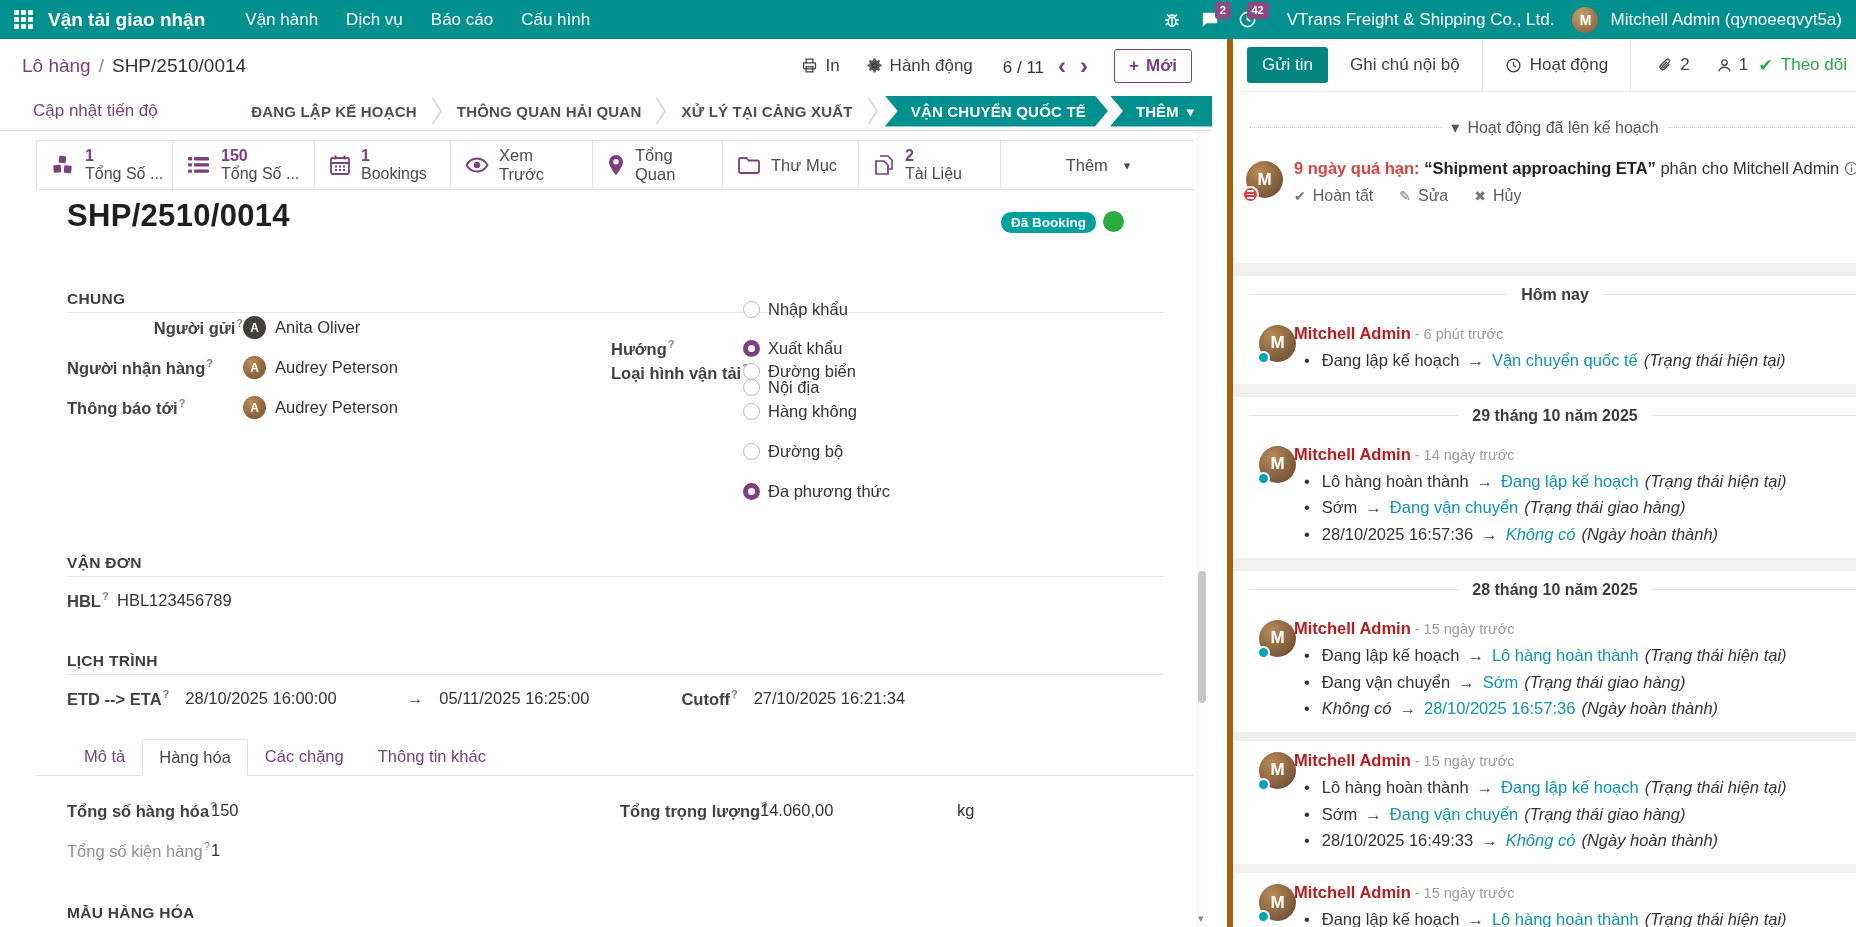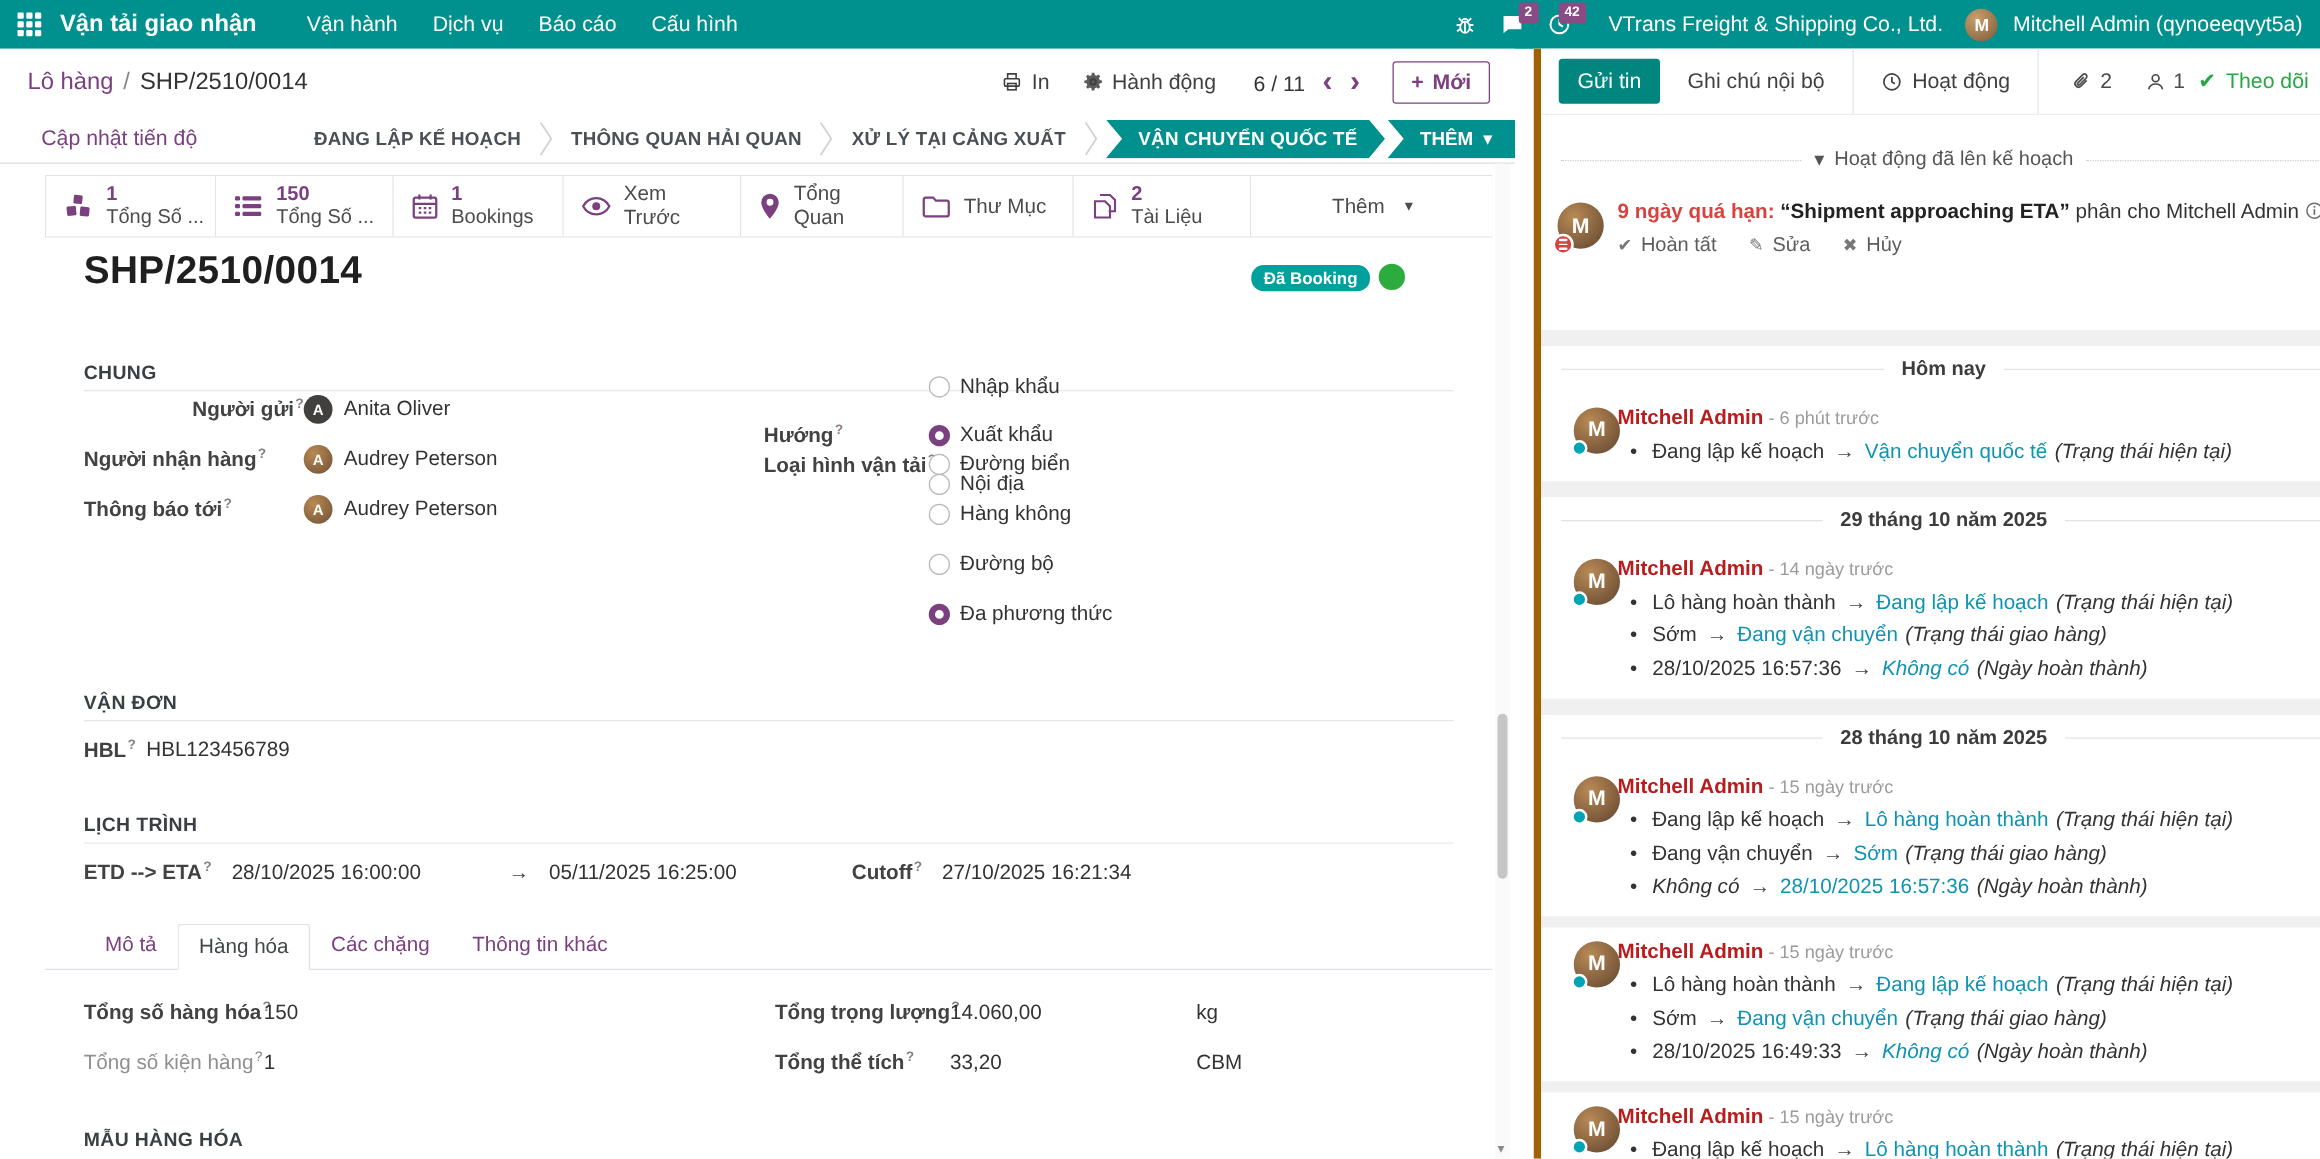--- a/index.html
+++ b/index.html
@@ -436,25 +436,20 @@
         <span class="fvalue">150</span>
       </div>
       <div class="frow" style="left:31px; top:700px;">
         <span class="flabel has-help" style="width:144px; color:#8f8f8f; font-weight:400;">Tổng số kiện hàng<sup>?</sup></span>
         <span class="fvalue">1</span>
       </div>
       <div class="frow" style="left:584px; top:660px; width:560px;">
         <span class="flabel has-help" style="width:140px;">Tổng trọng lượng<sup>?</sup></span>
         <span class="fvalue">14.060,00</span>
         <span class="fvalue" style="position:absolute; left:337px;">kg</span>
-      </div>
-      <div class="frow" style="left:584px; top:700px; width:560px;">
-        <span class="flabel has-help" style="width:140px;">Tổng thể tích<sup>?</sup></span>
-        <span class="fvalue">33,20</span>
-        <span class="fvalue" style="position:absolute; left:337px;">CBM</span>
       </div>
 
       <div class="sechead" style="top:764px;">MẪU HÀNG HÓA</div>
 
     </div>
 
     <div class="sb-track-left">
       <div class="sb-thumb" style="left:2px; top:440px; width:8px; height:132px;"></div>
       <div class="sb-caret" style="left:2px; bottom:2px;">▾</div>
     </div>

